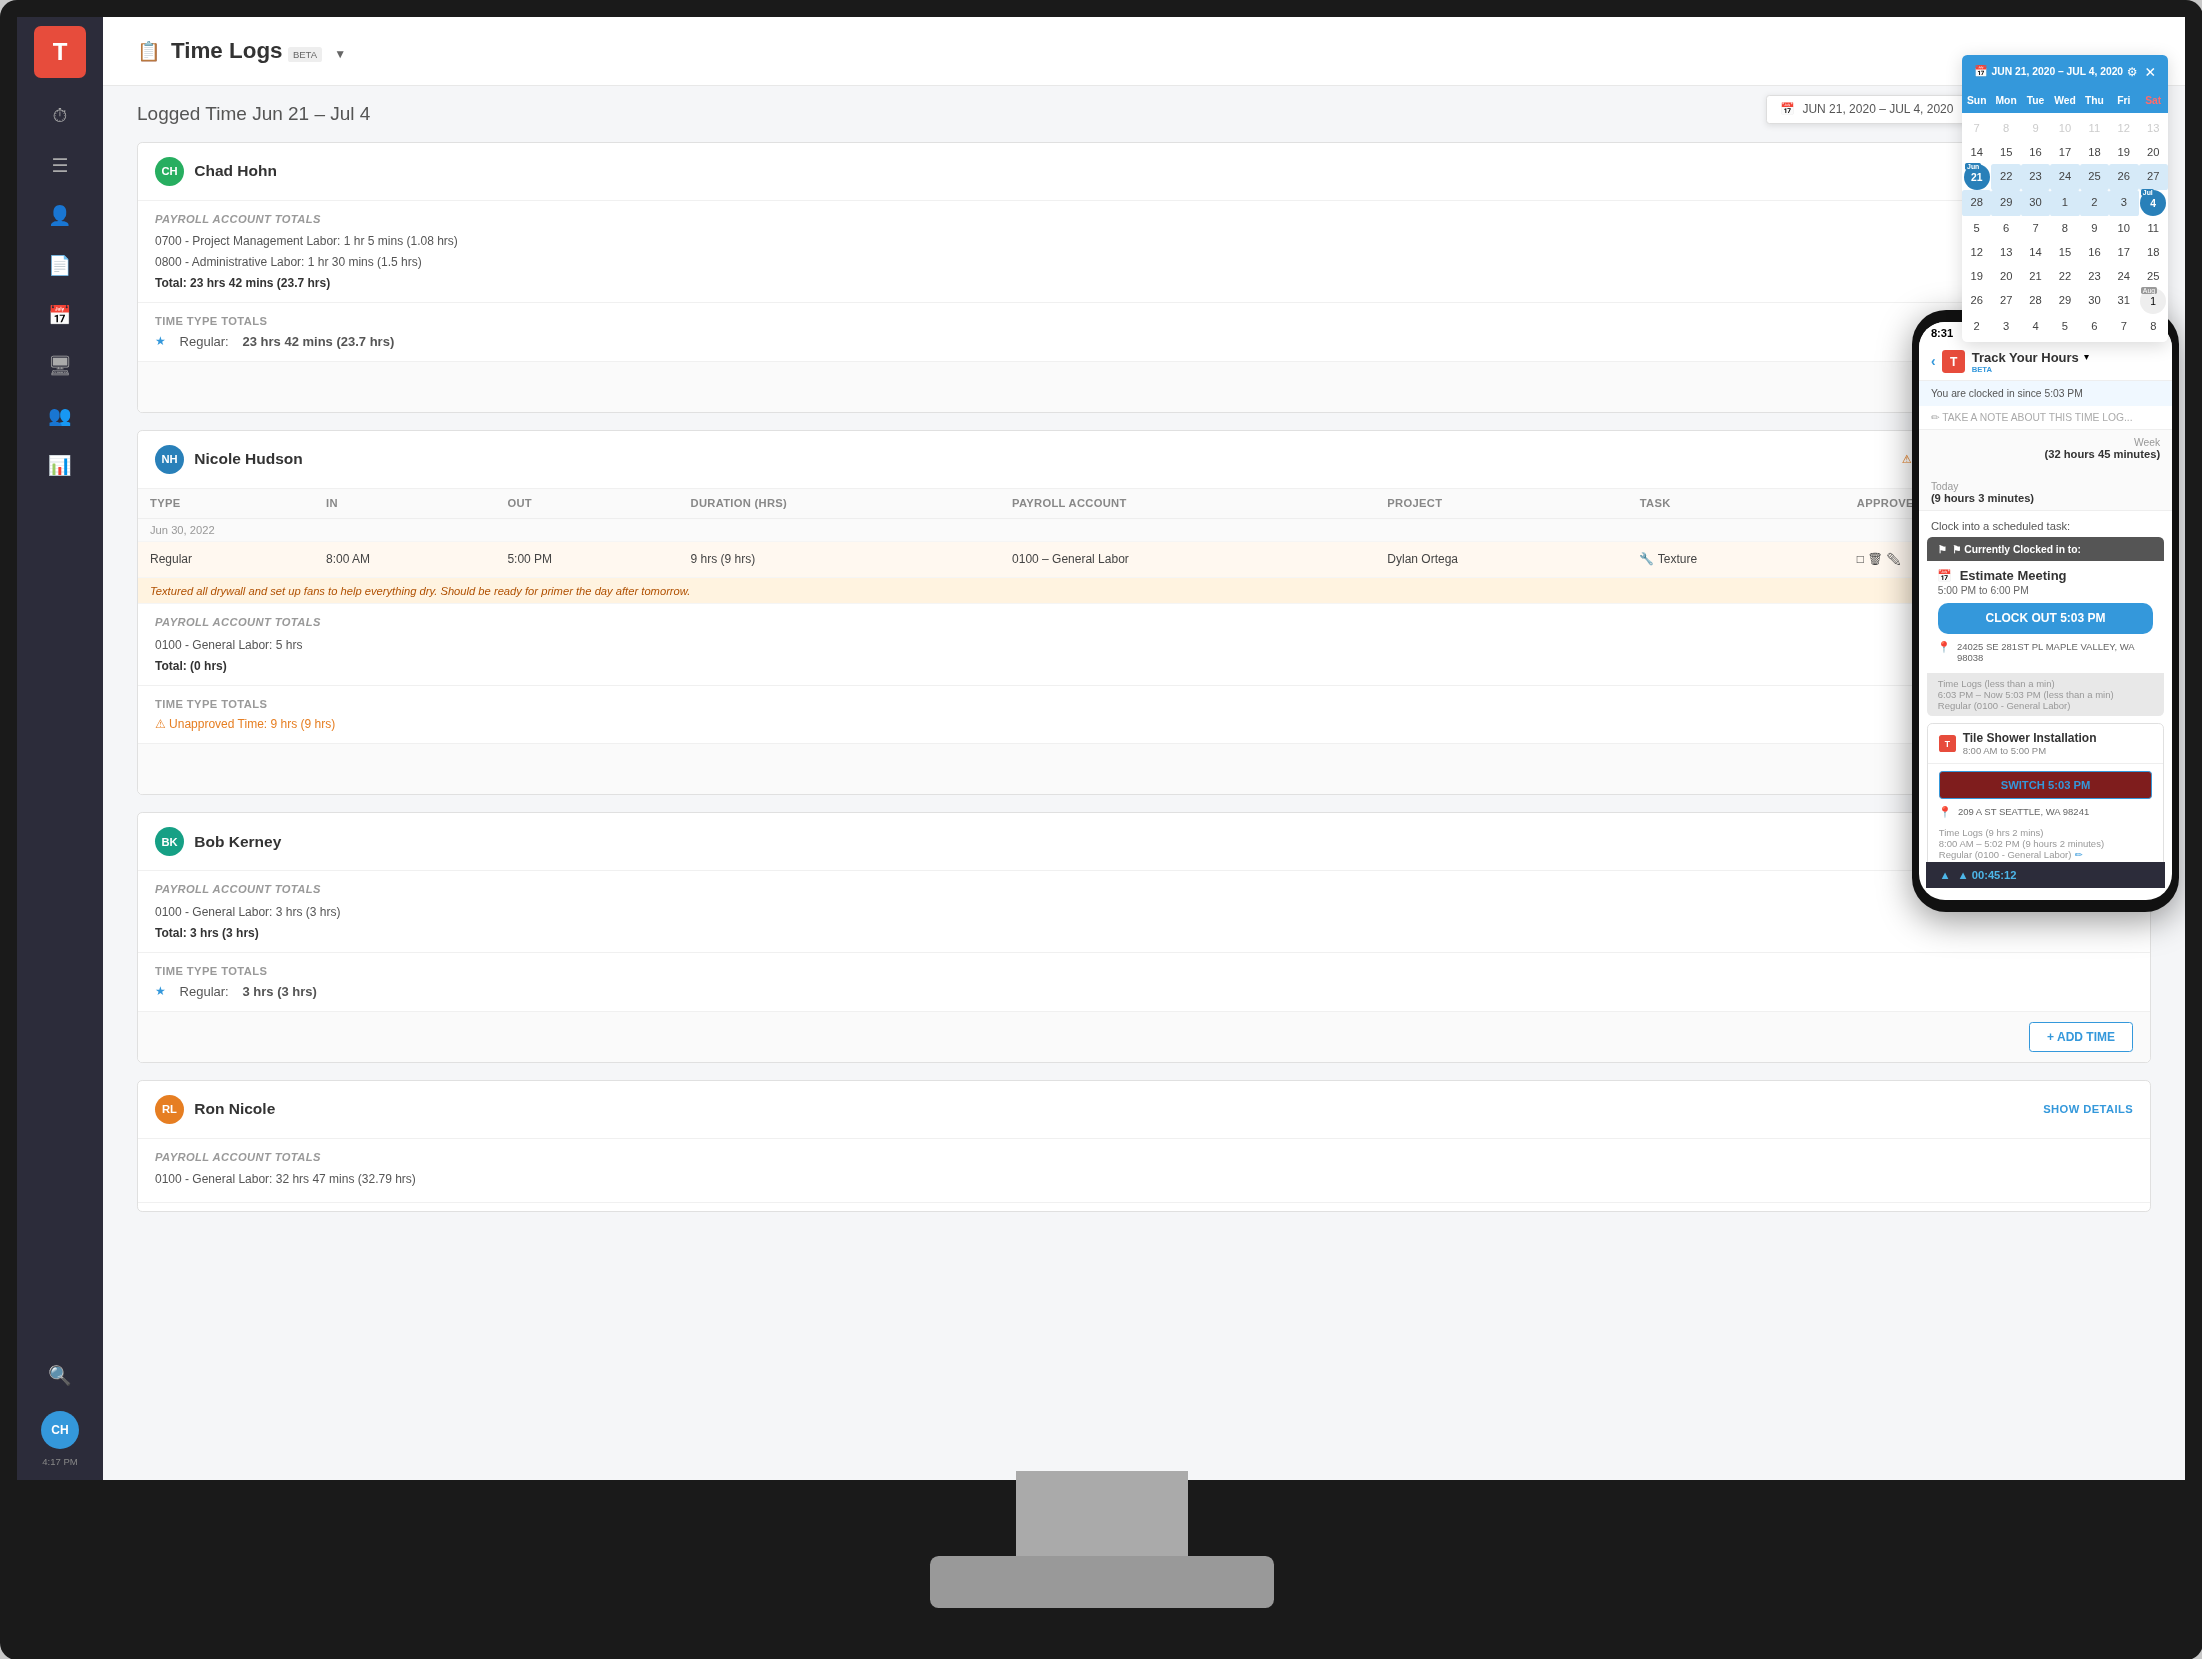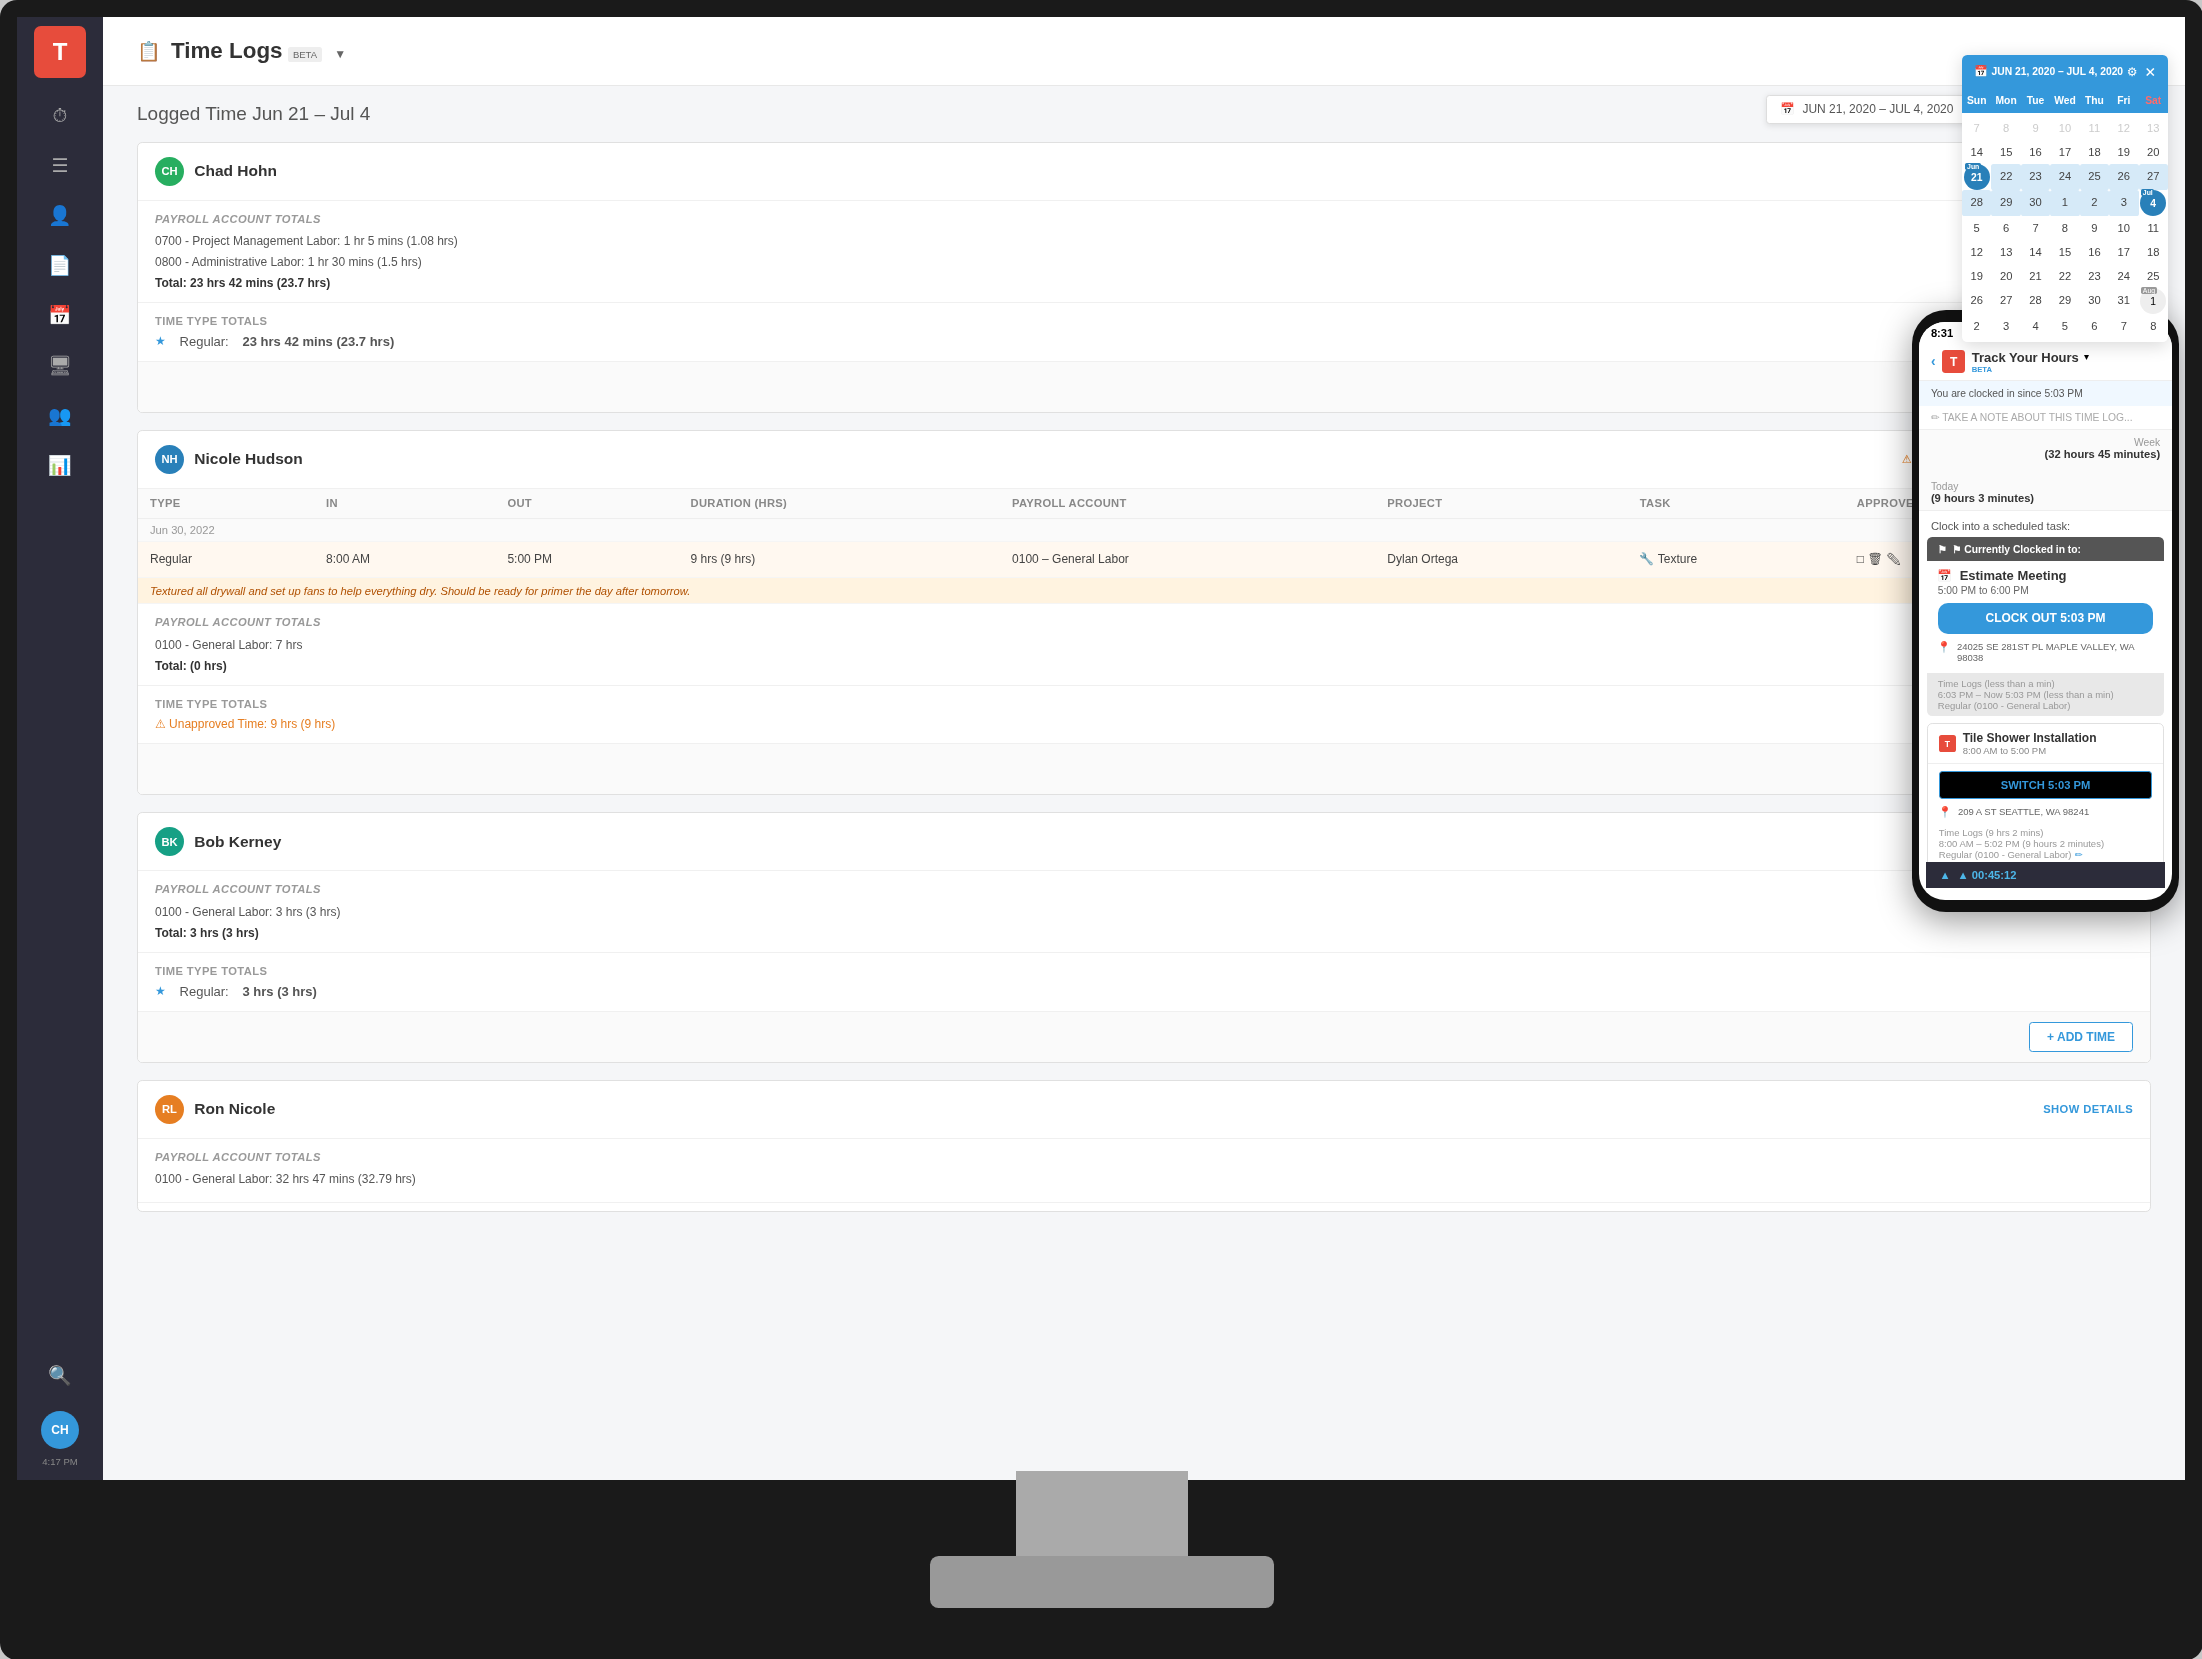--- a/index.html
+++ b/index.html
@@ -568,21 +568,21 @@
     .sched-task-name {
       font-size: 12px;
       font-weight: 700;
       color: #333;
     }
     .sched-time-range {
       font-size: 9.5px;
       color: #888;
     }
     .switch-btn {
-      background: #000000;
+      background: #7f1d1d;
       border: 1.3px solid #3498db;
       color: #3498db;
       width: 100%;
       padding: 6.9px;
       border-radius: 3.4px;
       font-size: 11.2px;
       font-weight: 600;
       cursor: pointer;
       margin: 6.9px 0;
     }
@@ -745,21 +745,21 @@
                 </tr>
                 <tr class="note-row">
                   <td colspan="8">Textured all drywall and set up fans to help everything dry. Should be ready for primer the day after tomorrow.</td>
                 </tr>
               </tbody>
             </table>
           </div>
 
           <div class="payroll-section">
             <div class="payroll-label">Payroll Account Totals</div>
-            <div class="payroll-line">0100 - General Labor: 7 hrs</div>
+            <div class="payroll-line">0100 - General Labor: 5 hrs</div>
             <div class="payroll-total">Total: (0 hrs)</div>
           </div>
           <div class="time-type-section">
             <div class="time-type-label">Time Type Totals</div>
             <div class="unapproved-line">⚠ Unapproved Time: 9 hrs (9 hrs)</div>
           </div>
           <div class="card-footer">
             <button class="add-time-btn">+ ADD TIME</button>
           </div>
         </div>

